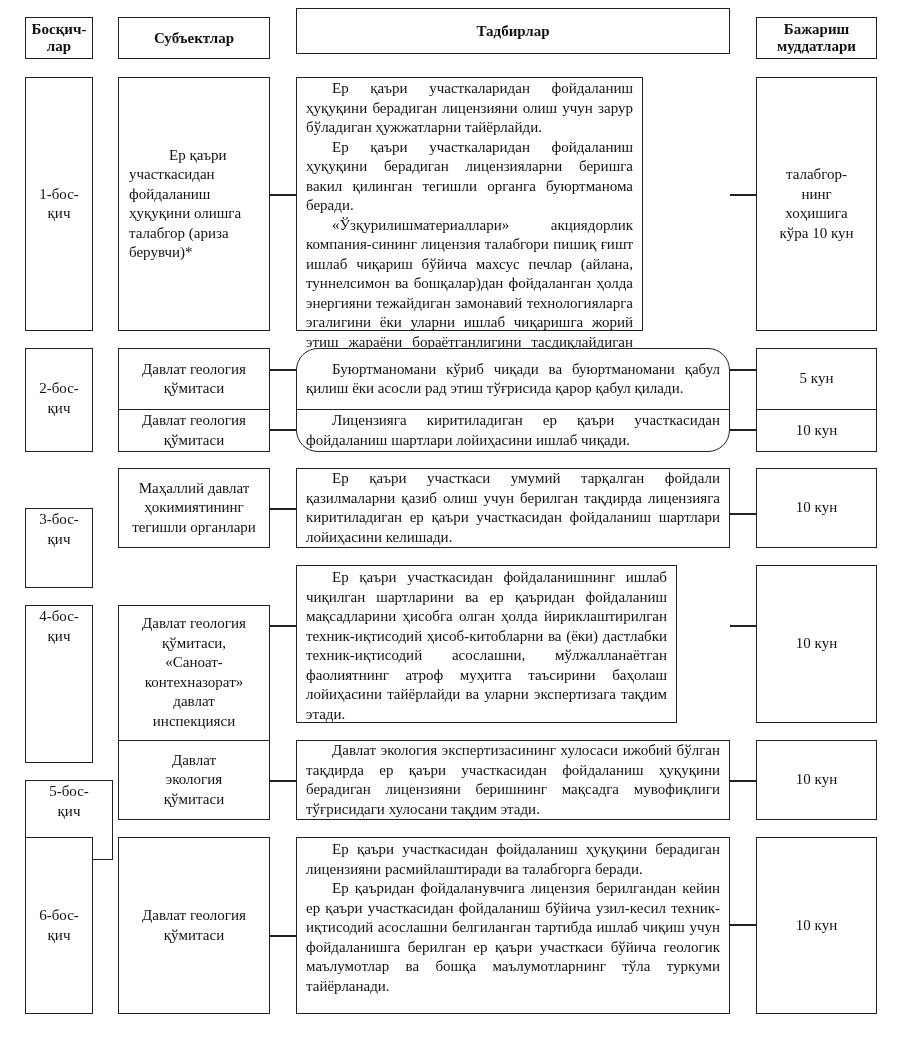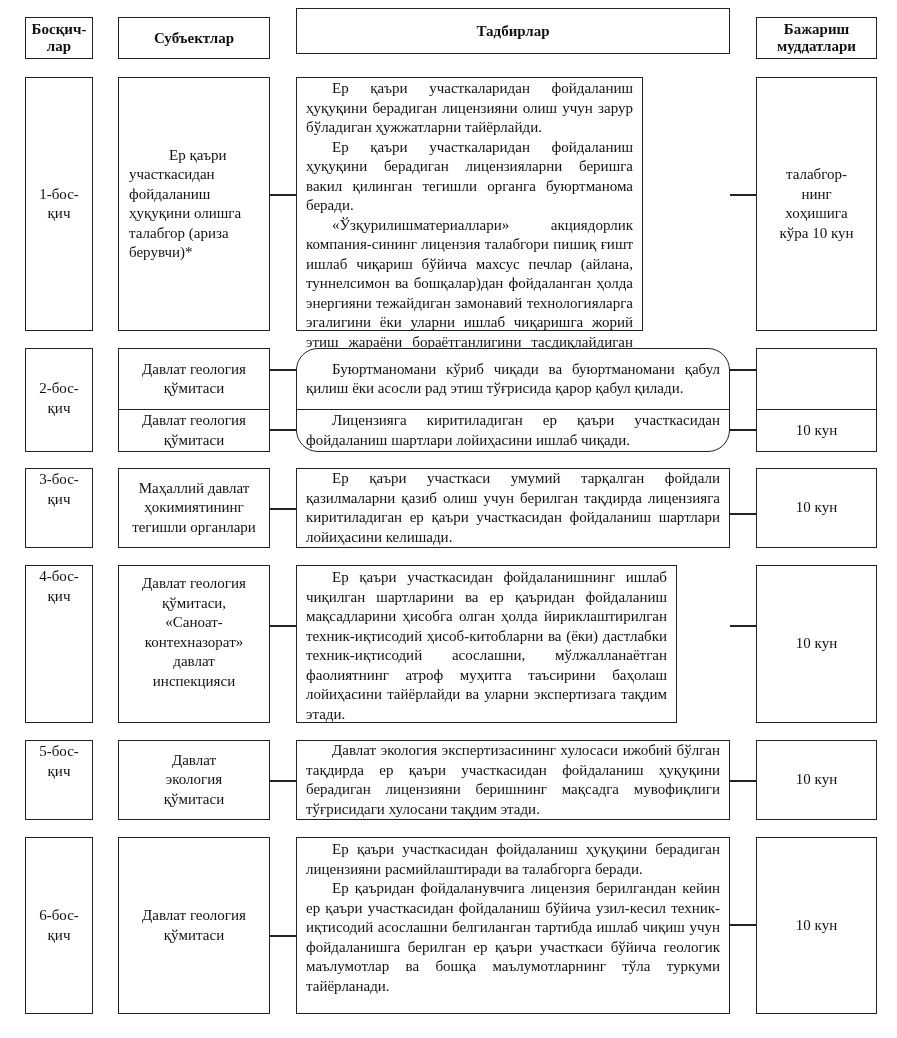--- a/index.html
+++ b/index.html
@@ -1,20 +1,20 @@
 <!DOCTYPE html>
 <html><head>
 <meta charset="utf-8">
 <style>
   html, body { margin:0; padding:0; background:#ffffff; }
   body { width:897px; height:1038px; position:relative; overflow:hidden;
          font-family:"Liberation Serif", "DejaVu Serif", serif; color:#111; }
   .box { position:absolute; box-sizing:border-box; border:1.5px solid #222; background:#fff; }
   .center { display:flex; flex-direction:column; align-items:center; justify-content:center; text-align:center; }
-  .top { display:flex; flex-direction:column; align-items:center; justify-content:flex-start; text-align:center; }
+  .top { display:flex; flex-direction:column; align-items:center; justify-content:flex-start; text-align:center;margin-top:40px; }
   .hdr { font-size:15px; font-weight:bold; line-height:17px; }
   .txt { font-size:15px; line-height:19.5px; }
   .para { font-size:15px; line-height:19.5px; text-align:justify; padding:0 9px; box-sizing:border-box; }
   .para p { margin:0; text-indent:26px; text-align:justify; text-align-last:left; }
   .line { position:absolute; background:#222; height:2px; }
   .split { position:absolute; left:0; right:0; border-top:1.5px solid #222; }
   .cell { position:absolute; left:0; right:0; display:flex; align-items:center; justify-content:center; text-align:center; }
   .pcell { position:absolute; left:0; right:0; padding:0 9px; box-sizing:border-box; display:flex; flex-direction:column; justify-content:center; }
 </style>
 </head>
@@ -76,20 +76,23 @@
     <p>Буюртманомани кўриб чиқади ва буюртманомани қабул қилиш ёки асосли рад этиш тўғрисида қарор қабул қилади.</p>
   </div>
   <div class="split" style="top:60px;"></div>
   <div class="pcell para" style="top:61px; bottom:0;">
     <p>Лицензияга киритиладиган ер қаъри участкасидан фойдаланиш шартлари лойиҳасини ишлаб чиқади.</p>
   </div>
 </div>
 <div class="line" style="left:730px; top:369px; width:26px;"></div>
 <div class="line" style="left:730px; top:429px; width:26px;"></div>
 <div class="box txt" style="left:756px; top:348px; width:121px; height:104px;">
+  <div class="cell" style="top:0; height:60px;">
+    <span>5 кун</span>
+  </div>
   <div class="split" style="top:60px;"></div>
   <div class="cell" style="top:61px; bottom:0;">
     <span>10 кун</span>
   </div>
 </div>
 
 <div class="box top txt" style="left:25px; top:468px; width:68px; height:80px; white-space:pre-line; padding-top:1px;">
   <span>3-бос-
 қич</span>
 </div>
@@ -114,21 +117,21 @@
 </div>
 <div class="line" style="left:270px; top:625px; width:26px;"></div>
 <div class="box para" style="left:296px; top:565px; width:381px; height:158px; padding-top:2px;">
   <p>Ер қаъри участкасидан фойдаланишнинг ишлаб чиқилган шартларини ва ер қаъридан фойдаланиш мақсадларини ҳисобга олган ҳолда йириклаштирилган техник-иқтисодий ҳисоб-китобларни ва (ёки) дастлабки техник-иқтисодий асослашни, мўлжалланаётган фаолиятнинг атроф муҳитга таъсирини баҳолаш лойиҳасини тайёрлайди ва уларни экспертизага тақдим этади.</p>
 </div>
 <div class="line" style="left:730px; top:625px; width:26px;"></div>
 <div class="box center txt" style="left:756px; top:565px; width:121px; height:158px;">
   <span>10 кун</span>
 </div>
 
-<div class="box top txt" style="left:25px; top:740px; width:68px; height:80px; white-space:pre-line; padding-top:1px;">
+<div class="box top txt" style="left:25px; top:740px; width:88px; height:80px; white-space:pre-line; padding-top:1px;">
   <span>5-бос-
 қич</span>
 </div>
 <div class="box center txt" style="left:118px; top:740px; width:152px; height:80px; padding:0 30px;">
   <span>Давлат экология қўмитаси</span>
 </div>
 <div class="line" style="left:270px; top:780px; width:26px; height:1.5px;"></div>
 <div class="box para" style="left:296px; top:740px; width:434px; height:80px; display:flex; flex-direction:column; justify-content:center;">
   <p>Давлат экология экспертизасининг хулосаси ижобий бўлган тақдирда ер қаъри участкасидан фойдаланиш ҳуқуқини берадиган лицензияни беришнинг мақсадга мувофиқлиги тўғрисидаги хулосани тақдим этади.</p>
 </div>

